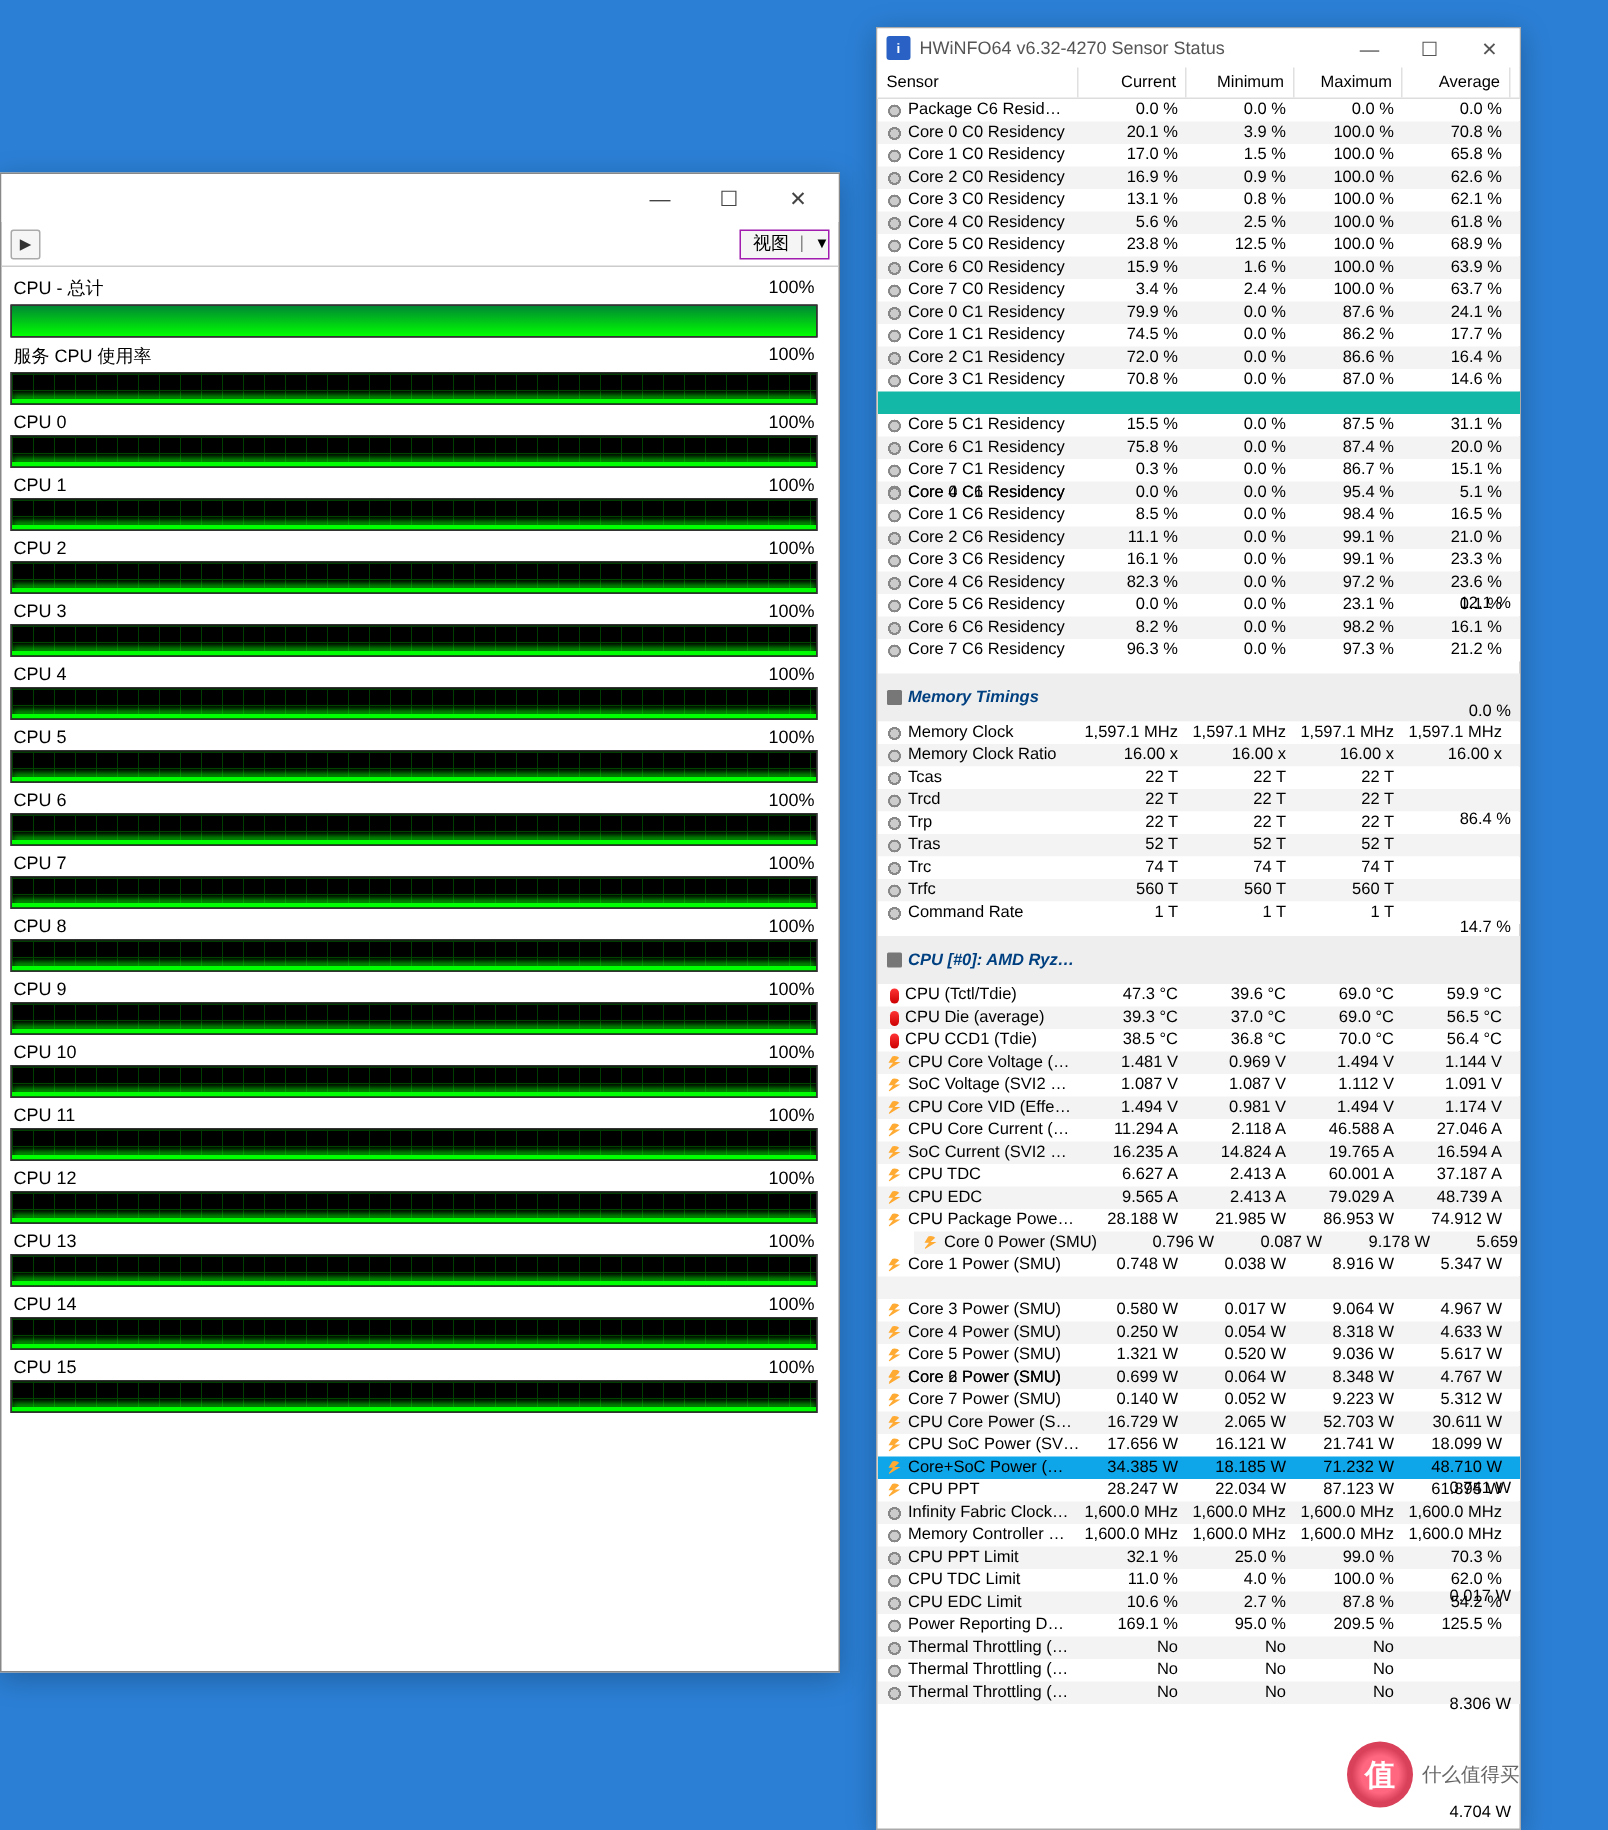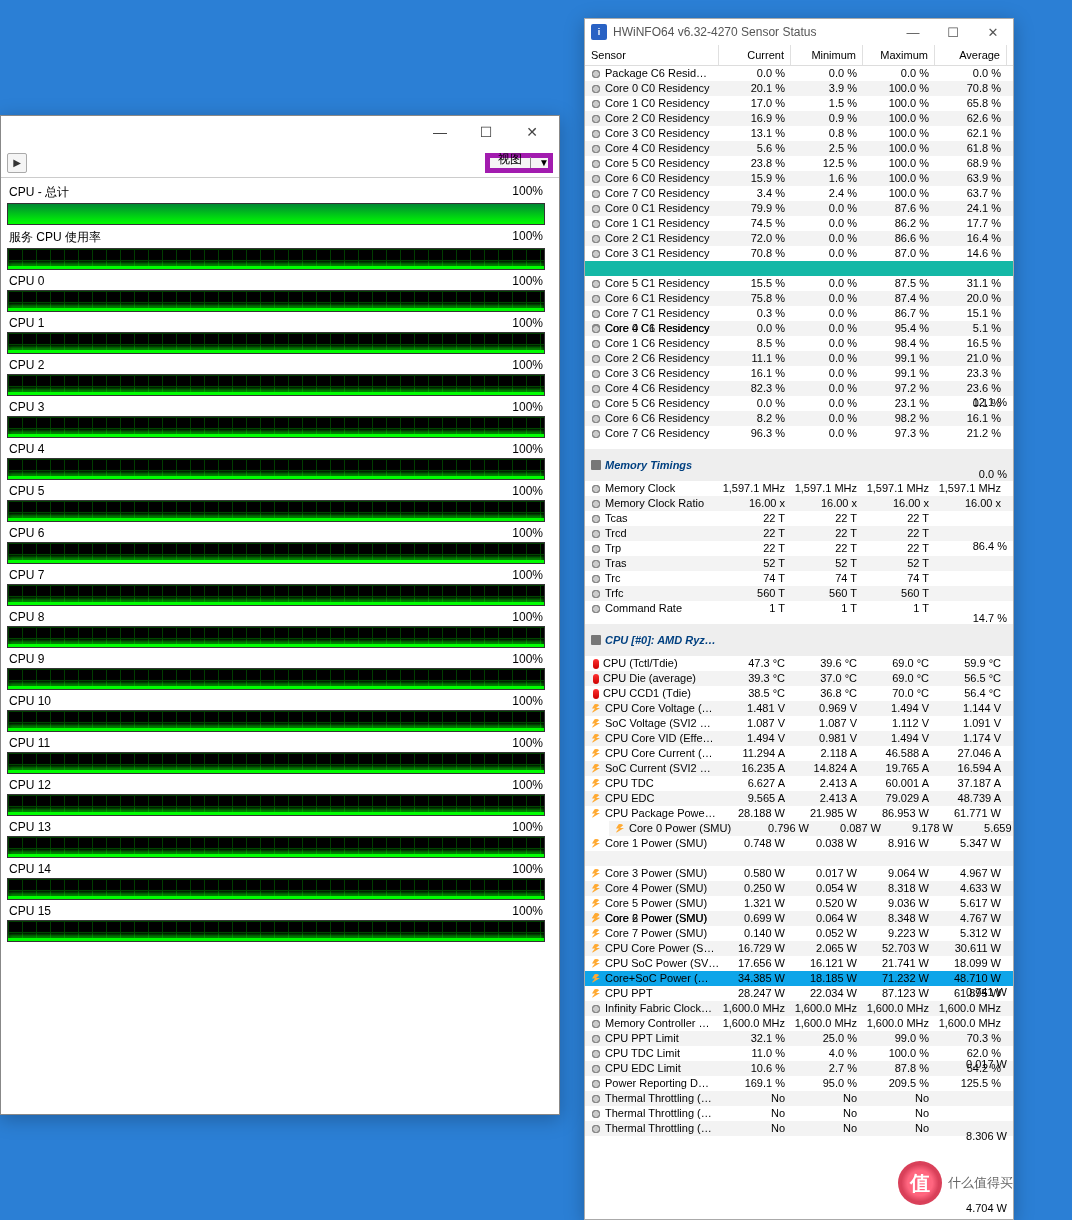--- a/index.html
+++ b/index.html
@@ -45,22 +45,22 @@
   }
   .play-btn {
     width: 20px; height: 20px;
     border: 1px solid #aaa;
     border-radius: 2px;
     display:flex;align-items:center;justify-content:center;
     font-size:10px;color:#333;background:#f5f5f5;
   }
   .spacer { flex: 1; }
   .view-drop {
-    display:flex;align-items:flex-end;
-    border:5px solid #a21caf;
+    display:flex;align-items:center;
+    border:1px solid #a21caf;
     background:#f5f5f5;
     height:20px;
   }
   .view-drop span { padding:0 8px; font-size:12px; }
   .view-drop .arrow { width:18px;border-left:1px solid #888;text-align:center;font-size:10px; }
   .cpu-body {
     height: calc(100% - 62px);
     overflow-y: auto;
     padding: 4px 14px 4px 6px;
   }
@@ -854,21 +854,21 @@
       <div class="c-avg">48.739 A</div>
       </div>
       <div class="hw-row">
       <div class="c-sensor">
           <span class="ico ico-bolt"></span>
           <span>CPU Package Powe…</span>
         </div>
       <div class="c-cur">28.188 W</div>
       <div class="c-min">21.985 W</div>
       <div class="c-max">86.953 W</div>
-      <div class="c-avg">61.771 W</div>
+      <div class="c-avg">74.912 W</div>
       </div>
       <div class="hw-row" style="background: rgb(243, 243, 243); margin-left: 24px;">
       <div class="c-sensor">
           <span class="ico ico-bolt"></span>
           <span>Core 0 Power (SMU)</span>
         </div>
       <div class="c-cur">0.796 W</div>
       <div class="c-min">0.087 W</div>
       <div class="c-max">9.178 W</div>
       <div class="c-avg">5.659 W</div>

